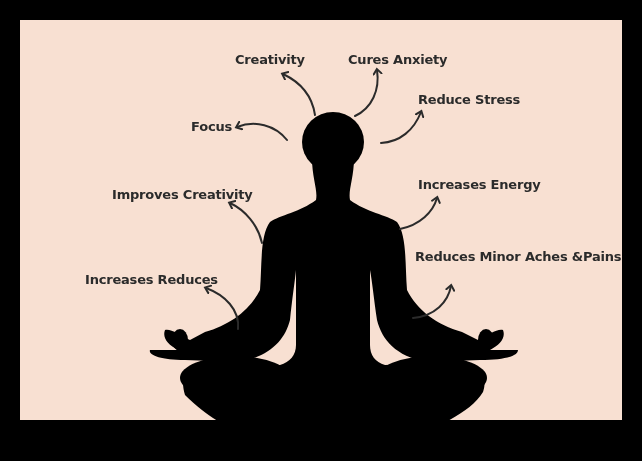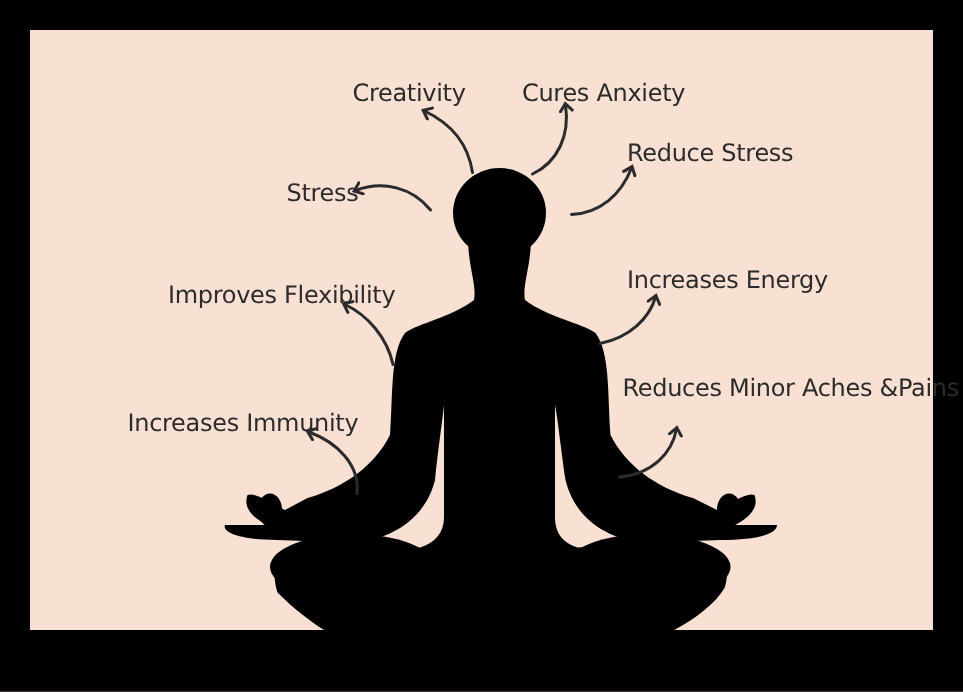--- a/index.html
+++ b/index.html
@@ -1,19 +1,19 @@
 <!DOCTYPE html>
 <html><head>
 <meta charset="utf-8">
 <style>
   html, body { margin:0; padding:0; background:#000; }
   body { width:642px; height:461px; position:relative; overflow:hidden; }
   .panel { position:absolute; left:20px; top:20px; width:602px; height:400px; background:#f8e0d2; overflow:hidden; }
   .art { position:absolute; left:0; top:0; width:642px; height:461px; }
-  .label { position:absolute; font-family:"DejaVu Sans", sans-serif; font-size:16px; font-weight:normal; color:#2b2b2b; white-space:nowrap; letter-spacing:-0.2px; }
+  .label { position:absolute; font-family:"DejaVu Sans", sans-serif; font-size:13px; font-weight:bold; color:#2b2b2b; white-space:nowrap; letter-spacing:-0.2px; }
 </style>
 </head>
 <body>
 
 <div class="panel"></div>
 
 <svg class="art" viewBox="0 0 642 461" xmlns="http://www.w3.org/2000/svg">
   <defs>
     <clipPath id="clip">
         <rect x="20" y="20" width="602" height="400"></rect>
@@ -43,18 +43,18 @@
     <path d="M381,143 C400,142 414,130 421,112" marker-end="url(#ah)"></path>
     <path d="M262,243 C258,225 245,210 230,203" marker-end="url(#ah)"></path>
     <path d="M400,229 C420,225 433,212 437,198" marker-end="url(#ah)"></path>
     <path d="M238,329 C240,310 225,295 206,288" marker-end="url(#ah)"></path>
     <path d="M413,318 C435,316 448,302 451,286" marker-end="url(#ah)"></path>
   </g>
 </svg>
 
 <div class="label" style="left:235px; top:52px;">Creativity</div>
 <div class="label" style="left:334px; top:52px;margin-left:14px;">Cures Anxiety</div>
-<div class="label" style="left:191px; top:119px;">Stress</div>
+<div class="label" style="left:191px; top:119px;">Focus</div>
 <div class="label" style="left:418px; top:92px;">Reduce Stress</div>
-<div class="label" style="left:112px; top:187px;">Improves Flexibility</div>
+<div class="label" style="left:112px; top:187px;">Improves Creativity</div>
 <div class="label" style="left:418px; top:177px;text-align:right;">Increases Energy</div>
-<div class="label" style="left:85px; top:272px;">Increases Immunity</div>
+<div class="label" style="left:85px; top:272px;">Increases Reduces</div>
 <div class="label" style="left:415px; top:249px;text-align:right;">Reduces Minor Aches &amp;Pains</div>
 
 </body></html>

